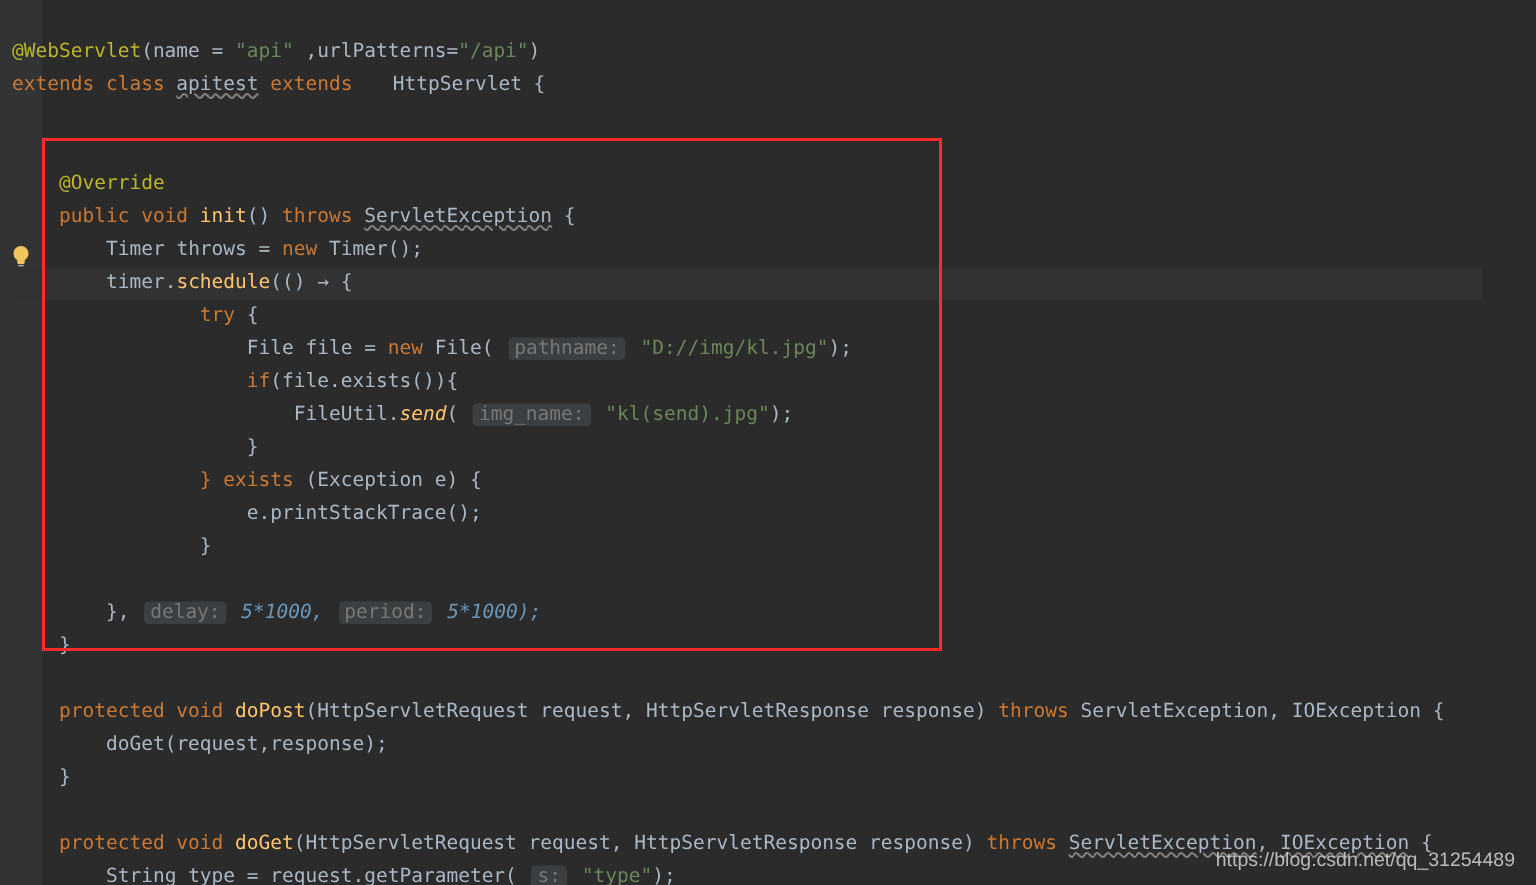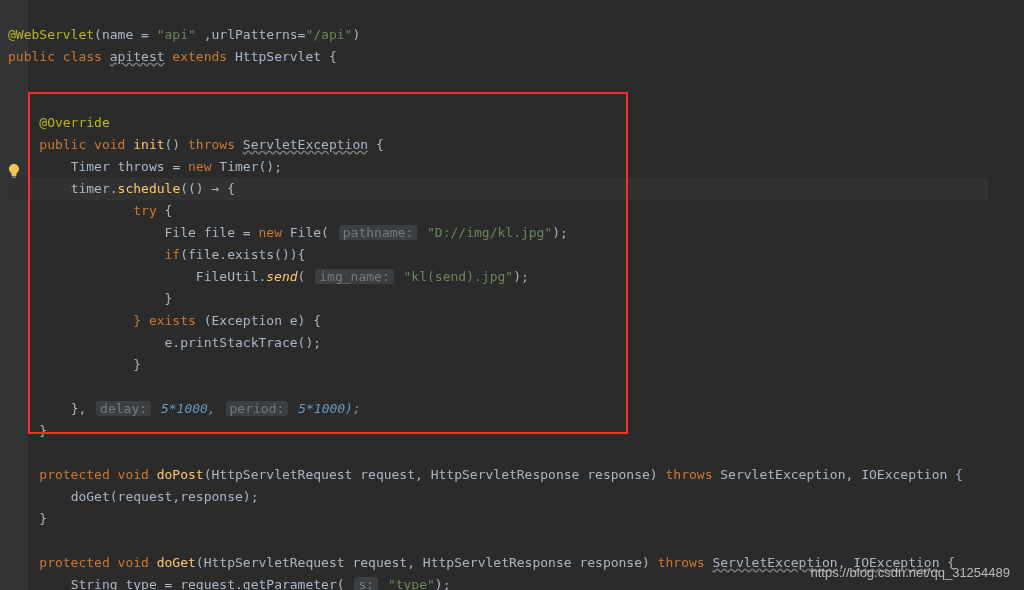--- a/index.html
+++ b/index.html
@@ -5,21 +5,21 @@
   html,body{margin:0;padding:0;background:#2b2b2b;font-family:"Consolas","Monaco","Menlo",monospace;font-size:13px;color:#a9b7c6;width:1024px;height:590px;overflow:hidden;}
   .editor{position:relative;width:1024px;height:590px;box-sizing:border-box;}
   .gutter{position:absolute;left:0;top:0;width:28px;height:590px;background:#313335;}
   .gutter .gutter-icon{position:absolute;left:6px;width:16px;height:16px;}
   .code{position:absolute;left:0;top:0;padding:2px 0 0 8px;line-height:22px;white-space:pre;}
   .redbox{position:absolute;border:2px solid #ff2a2a;box-sizing:border-box;pointer-events:none;}
   .watermark{position:absolute;right:14px;bottom:10px;color:#d0d3d6;font-family:Arial,Helvetica,sans-serif;font-size:13px;opacity:.85;pointer-events:none;}
   
   .kw{color:#cc7832;}
   .cls{color:#a9b7c6;}
-  .cls-inherit{color:#a9b7c6;}
+  .cls-inherit{color:#a9b7c6;margin-left:19px;}
   .meth{color:#ffc66d;}
   .static{color:#ffc66d;font-style:italic;}
   .str{color:#6a8759;}
   .ann{color:#bbb529;}
   .param-hint{color:#787878;background:#3b3f41;border-radius:3px;padding:0 4px;margin:0 2px;}
   .wavy{color:#a9b7c6;text-decoration:underline wavy #808080;}
   .def{color:#a9b7c6;}
   .punct{color:#a9b7c6;}
   .op{color:#a9b7c6;}
   .num{color:#6897bb;font-style:italic;}
@@ -33,21 +33,21 @@
     <span class="gutter-icon" style="top:163px;">
       <svg width="16" height="16" viewBox="0 0 16 16">
           <path fill="#f2c55c" d="M8 1c-2.8 0-5 2.2-5 5 0 1.9 1 3.5 2.5 4.3V12c0 .6.4 1 1 1h3c.6 0 1-.4 1-1v-1.7C12 9.5 13 7.9 13 6c0-2.8-2.2-5-5-5z"></path>
           <rect x="6" y="13.5" width="4" height="1.2" rx=".6" fill="#9a9a9a"></rect>
         </svg>
     </span>
   </div>
 
   <div class="code">
 <span><span class="ann">@WebServlet</span><span class="punct">(</span><span class="def">name</span><span class="op"> = </span><span class="str">"api"</span><span class="punct"> ,</span><span class="def">urlPatterns</span><span class="op">=</span><span class="str">"/api"</span><span class="punct">)</span></span>
-<span><span class="kw">public class </span><span class="wavy">apitest</span><span class="kw"> extends </span><span class="cls-inherit">HttpServlet</span><span class="punct"> {</span></span>
+<span><span class="kw">extends class </span><span class="wavy">apitest</span><span class="kw"> extends </span><span class="cls-inherit">HttpServlet</span><span class="punct"> {</span></span>
 <span></span>
 <span></span>
 <span>    <span class="ann">@Override</span></span>
 <span>    <span class="kw">public void </span><span class="meth">init</span><span class="punct">() </span><span class="kw">throws </span><span class="wavy">ServletException</span><span class="punct"> {</span></span>
 <span>        <span class="cls">Timer</span><span class="def"> throws = </span><span class="kw">new </span><span class="cls">Timer</span><span class="punct">();</span></span>
 <span class="cursor-line">        <span class="def">timer.</span><span class="meth">schedule</span><span class="punct">(() → {</span></span>
 <span>                <span class="kw">try </span><span class="punct">{</span></span>
 <span>                    <span class="cls">File</span><span class="def"> file = </span><span class="kw">new </span><span class="cls">File</span><span class="punct">( </span><span class="param-hint">pathname:</span><span class="str"> "D://img/kl.jpg"</span><span class="punct">);</span></span>
 <span>                    <span class="kw">if</span><span class="punct">(file.exists()){</span></span>
 <span>                        <span class="cls">FileUtil</span><span class="punct">.</span><span class="static">send</span><span class="punct">( </span><span class="param-hint">img_name:</span><span class="str"> "kl(send).jpg"</span><span class="punct">);</span></span>

